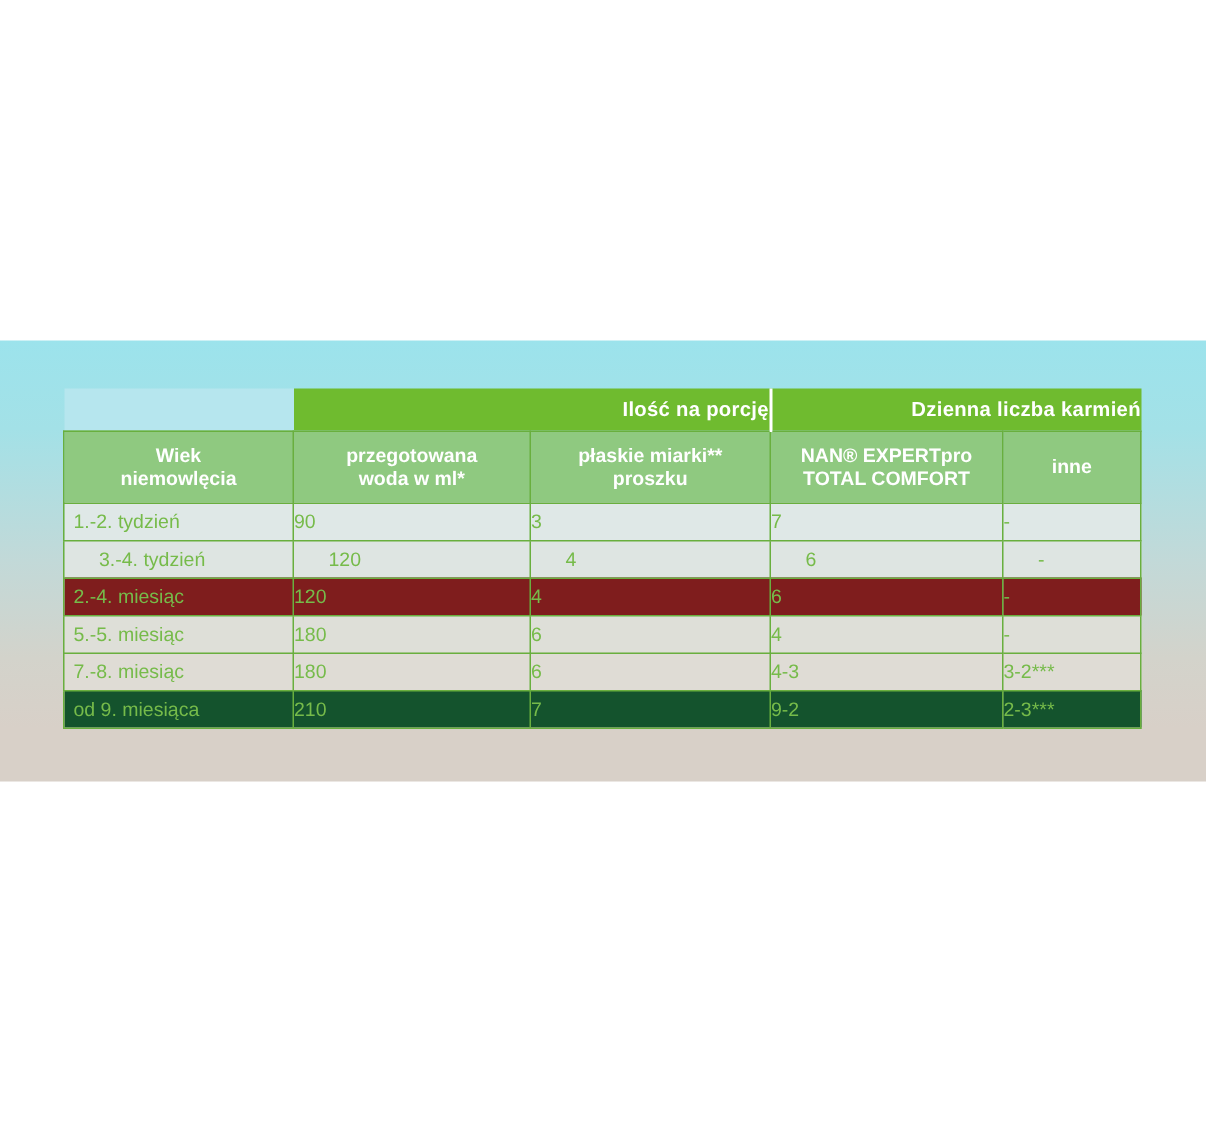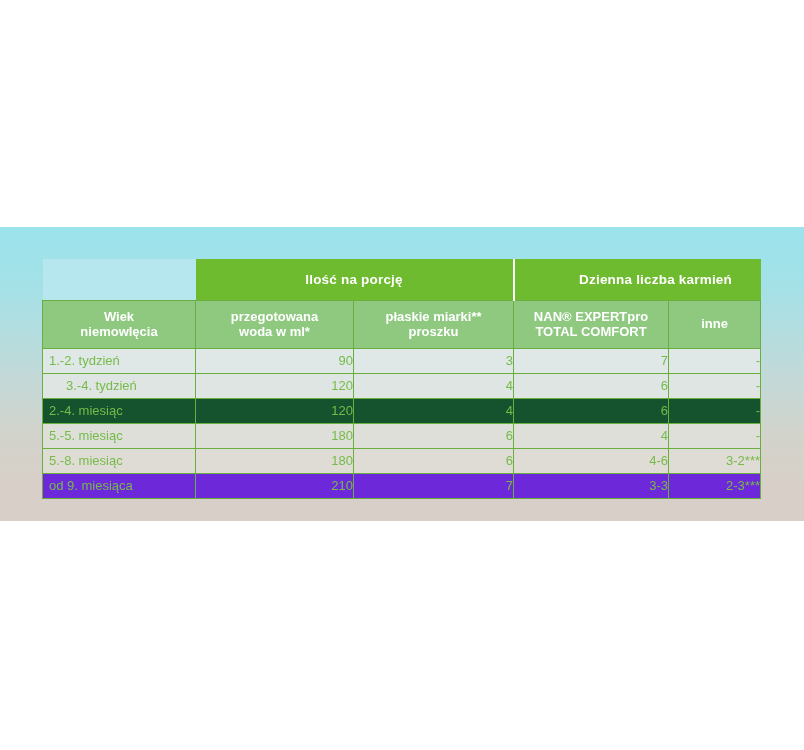--- a/index.html
+++ b/index.html
@@ -26,26 +26,26 @@
     position: absolute;
     left: 42px; top: 259px;
     width: 718px;
     border-collapse: collapse;
     table-layout: fixed;
   }
   th, td { padding: 0; }
 
   
   .group-row th {
-    height: 41px;
+    height: 28px;
     border: 0;
     font-size: 13.5px;
     font-weight: bold;
     color: #ffffff;
-    text-align: center;
+    text-align: right;
     letter-spacing: 0.2px;
   }
   .corner-cell { background: #b6e6ee; }
   .group-cell  { background: #6fbb2f; }
   .group-cell.daily { border-left: 2px solid #ffffff; padding-left: 36px; }
 
   
   .col-row th {
     height: 48px;
     background: #8fc980;
@@ -57,29 +57,29 @@
     text-align: center;
   }
   .col-row th .hline { display: block; }
 
   
   tbody td {
     height: 25px;
     border: 1px solid #69af3e;
     color: #76bb4a;
     font-size: 13px;
-    text-align: right;
+    text-align: left;
   }
   tbody td.age-cell { text-align: left; padding-left: 6px; margin-left: 21px; }
   tbody tr:nth-child(1) td { background: #dfe8e7; }
   tbody tr:nth-child(2) td { background: #dee5e2; padding-left: 23px; }
-  tbody tr:nth-child(3) td { background: #14532d; }
+  tbody tr:nth-child(3) td { background: #7f1d1d; }
   tbody tr:nth-child(4) td { background: #dedfd8; }
   tbody tr:nth-child(5) td { background: #dfdcd5; }
-  tbody tr:nth-child(6) td { background: #6d28d9; }
+  tbody tr:nth-child(6) td { background: #14532d; }
 </style>
 </head>
 <body>
 
 <div class="gradient-band"></div>
 
 <table class="feeding-table">
   <colgroup>
     <col style="width:153px">
     <col style="width:158px">
@@ -138,27 +138,27 @@
       <td>-</td>
     </tr>
     <tr>
       <td class="age-cell">5.-5. miesiąc</td>
       <td>180</td>
       <td>6</td>
       <td>4</td>
       <td>-</td>
     </tr>
     <tr>
-      <td class="age-cell">5.-8. miesiąc</td>
+      <td class="age-cell">7.-8. miesiąc</td>
       <td>180</td>
       <td>6</td>
-      <td>4-6</td>
+      <td>4-3</td>
       <td>3-2***</td>
     </tr>
     <tr>
       <td class="age-cell">od 9. miesiąca</td>
       <td>210</td>
       <td>7</td>
-      <td>3-3</td>
+      <td>9-2</td>
       <td>2-3***</td>
     </tr>
   </tbody>
 </table>
 
 </body></html>

